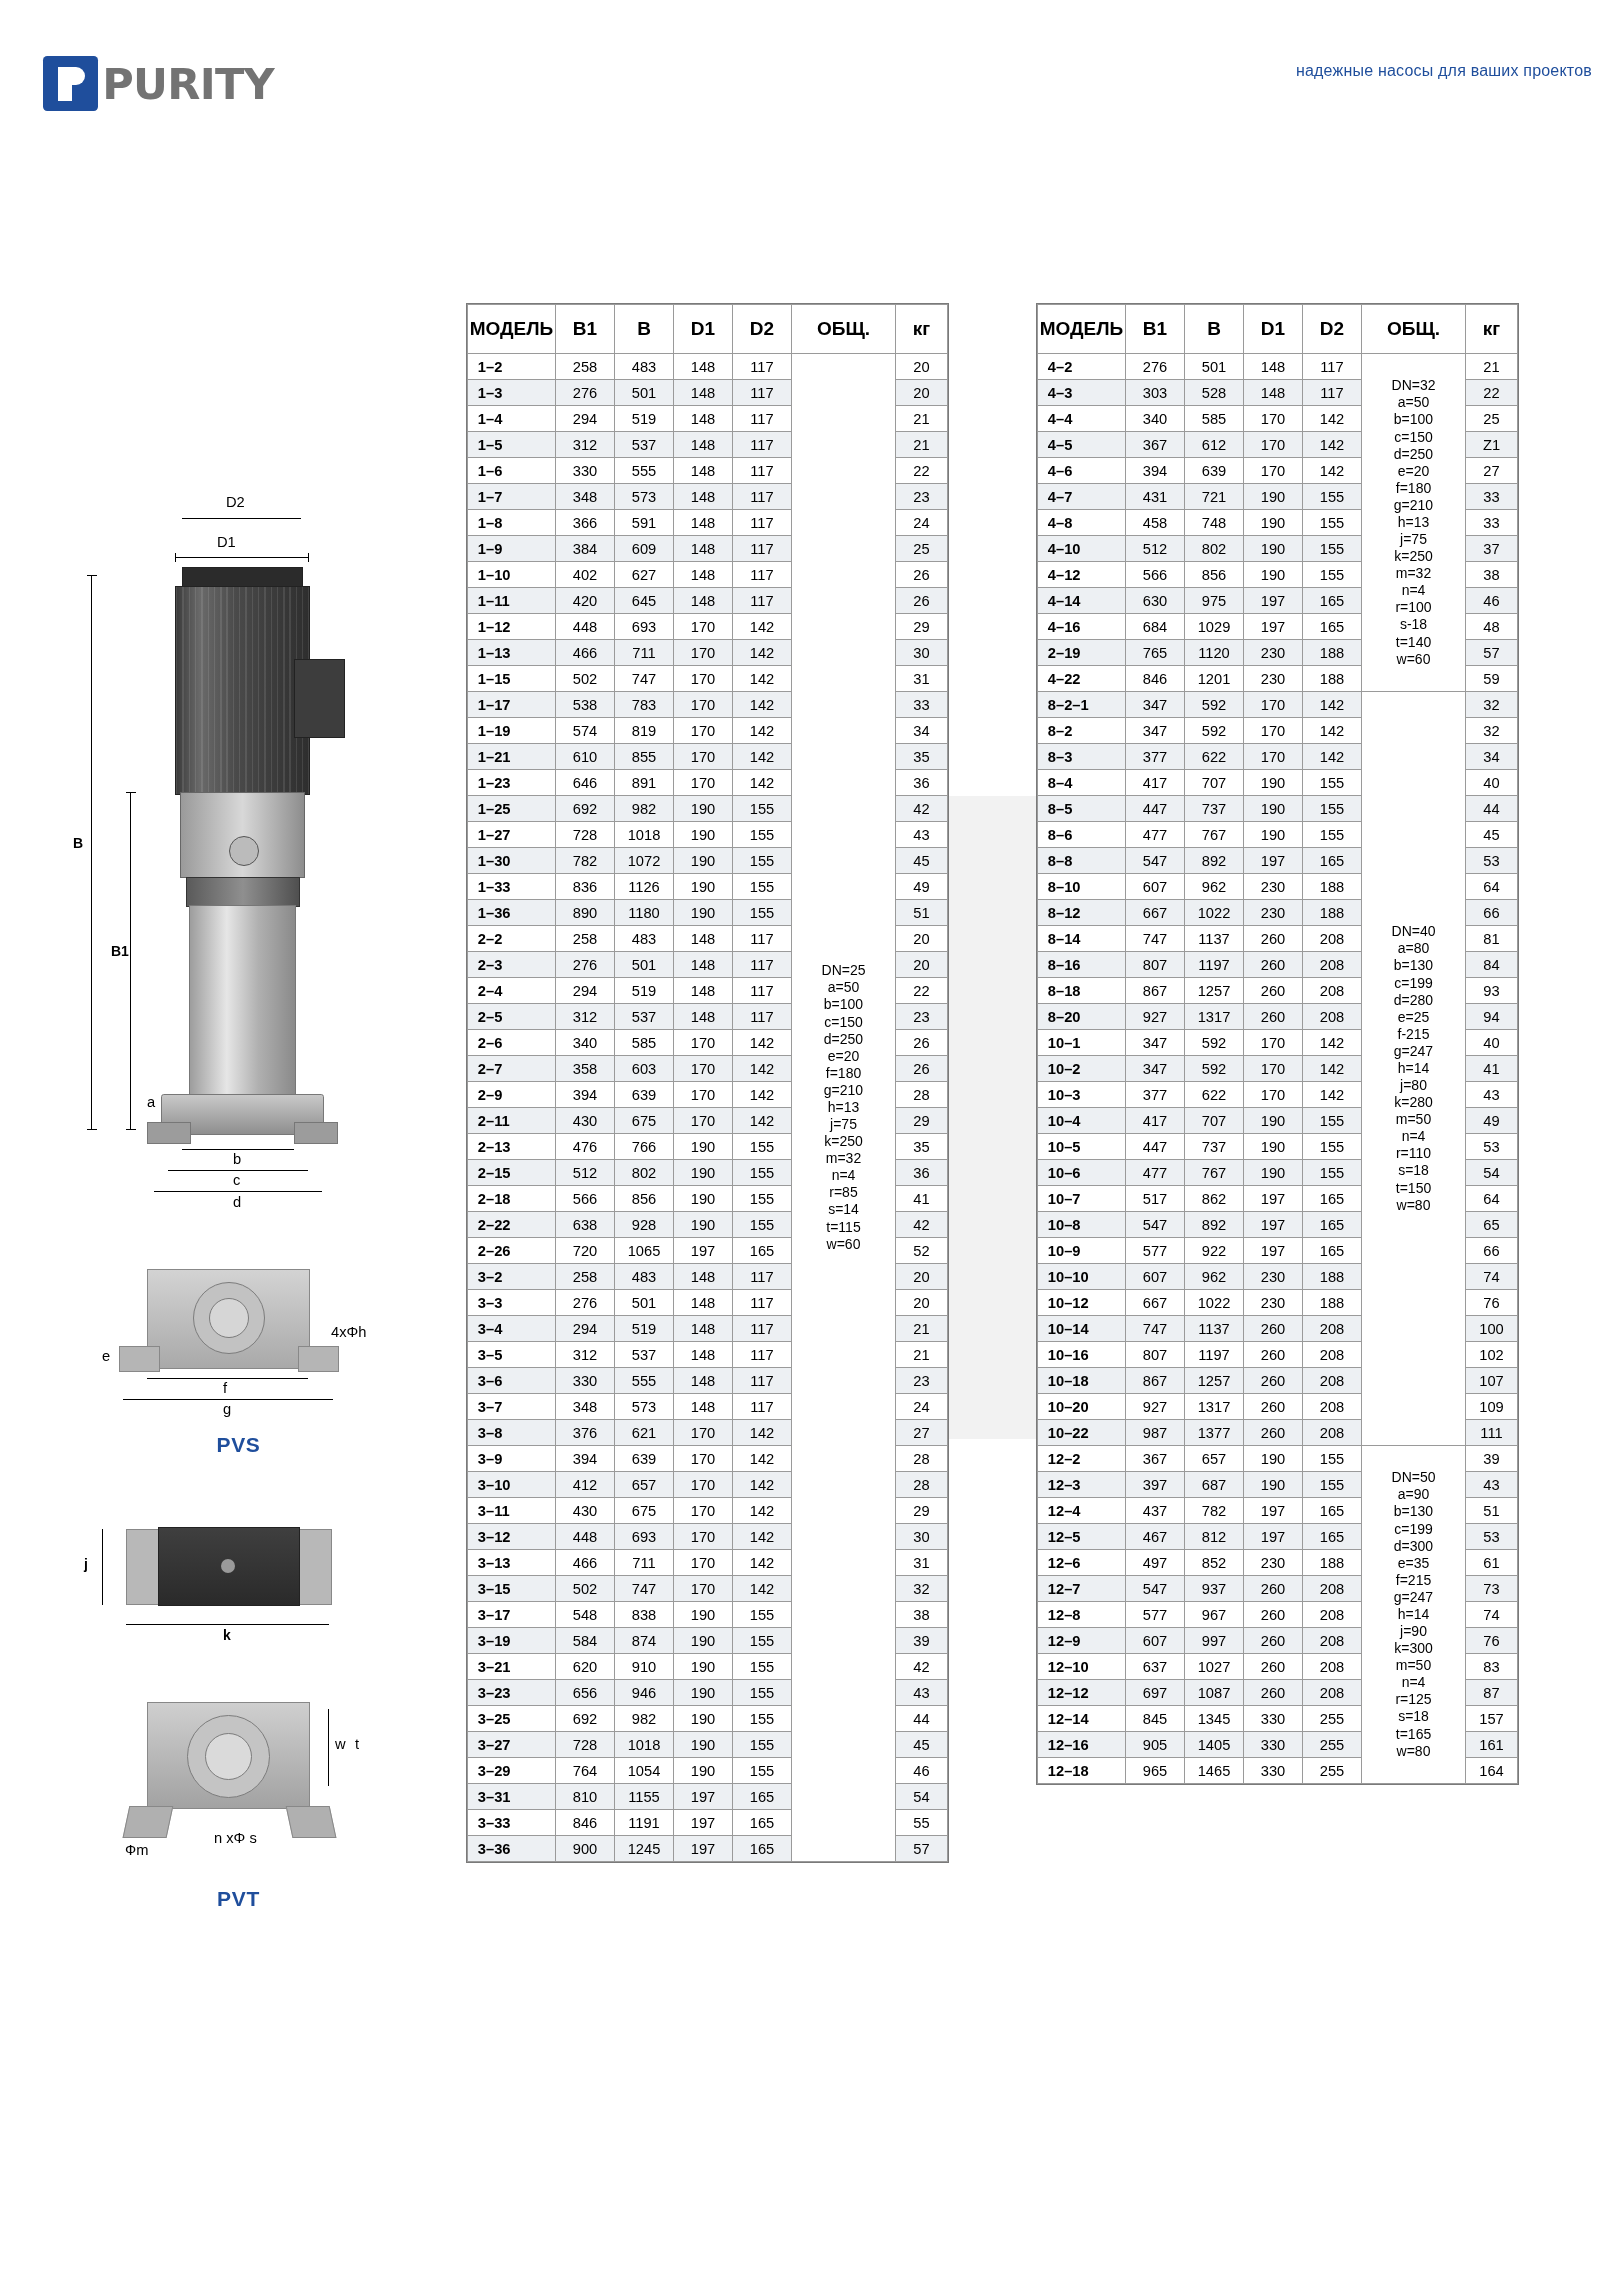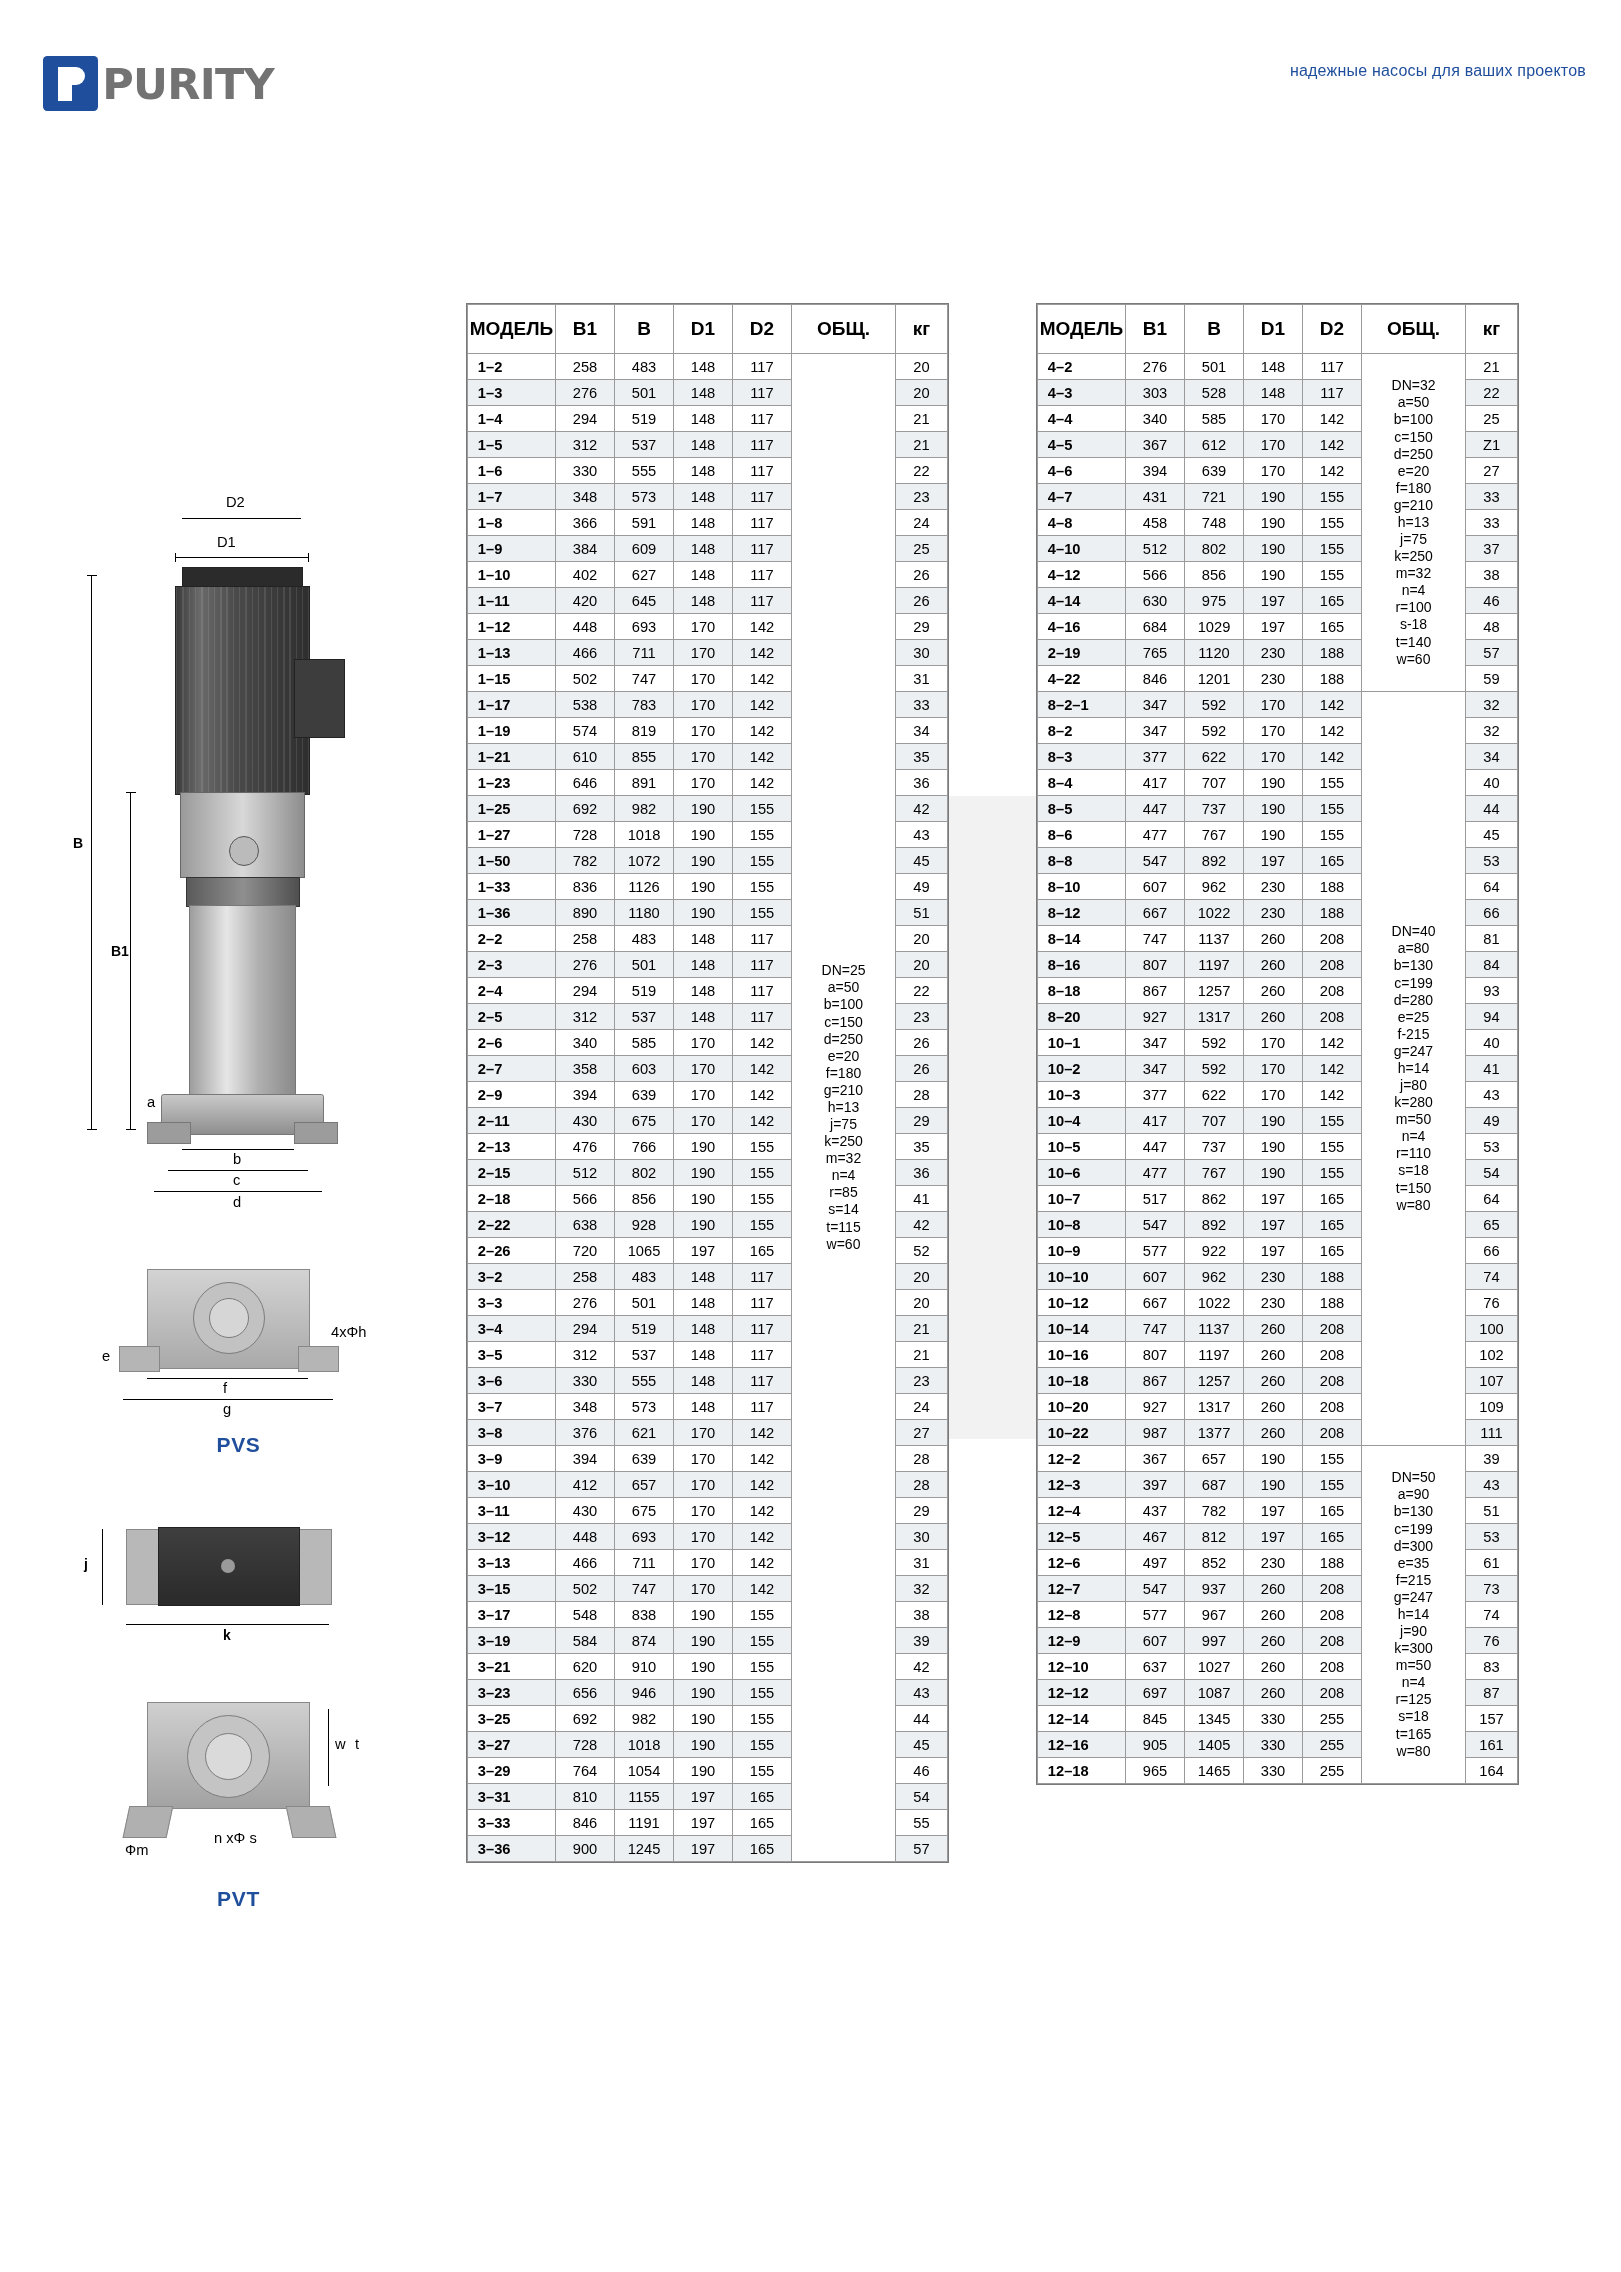--- a/index.html
+++ b/index.html
@@ -8,21 +8,21 @@
   
   .watermark{position:absolute;left:785px;top:617px;font-size:982px;font-weight:bold;color:#f2f2f2;font-family:"Liberation Serif",serif;line-height:1;letter-spacing:-28px;z-index:0;user-select:none;}
 
   
   .header{position:absolute;left:0;top:0;width:1622px;height:140px;z-index:5;}
   .logo{position:absolute;left:43px;top:56px;display:flex;align-items:center;}
   .logo-mark{width:55px;height:55px;background:#1f4e9c;border-radius:4.2px;position:relative;margin-right:4.2px;}
   .logo-mark:after{content:"";position:absolute;left:15.4px;top:10.5px;width:14px;height:34px;background:#fff;}
   .logo-mark:before{content:"";position:absolute;left:24px;top:10.5px;width:18px;height:18px;border-radius:0 9px 9px 0;background:#fff;}
   .logo-text{font-size:43px;font-weight:bold;color:#737373;letter-spacing:-0.7px;font-family:"DejaVu Sans",sans-serif;}
-  .tagline{position:absolute;right:36px;top:62px;font-size:16px;color:#1f4e9c;letter-spacing:0.2px;}
+  .tagline{position:absolute;right:30px;top:62px;font-size:16px;color:#1f4e9c;letter-spacing:0.2px;}
 
   
   .illus{position:absolute;left:42px;top:533px;width:393px;z-index:4;}
 
   .lbl{font-size:14.7px;font-family:"Liberation Sans",sans-serif;}
   .lbl-b{font-weight:bold;font-size:14px;}
   .cap{font-size:21px;font-weight:bold;color:#1f4e9c;text-align:center;letter-spacing:0.7px;}
 
   
   .pump1{position:relative;width:393px;height:701px;}
@@ -360,21 +360,21 @@
           </tr>
           <tr class="wht">
             <td class="model col-model">1–27</td>
             <td class="col-n">728</td>
             <td class="col-n">1018</td>
             <td class="col-n">190</td>
             <td class="col-n">155</td>
             <td class="col-kg">43</td>
           </tr>
           <tr class="alt">
-            <td class="model col-model">1–50</td>
+            <td class="model col-model">1–30</td>
             <td class="col-n">782</td>
             <td class="col-n">1072</td>
             <td class="col-n">190</td>
             <td class="col-n">155</td>
             <td class="col-kg">45</td>
           </tr>
           <tr class="wht">
             <td class="model col-model">1–33</td>
             <td class="col-n">836</td>
             <td class="col-n">1126</td>

